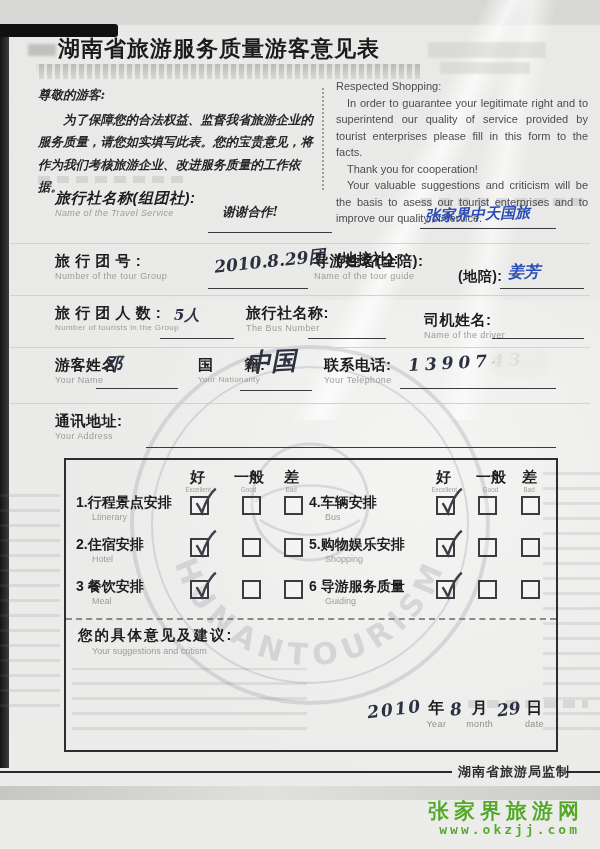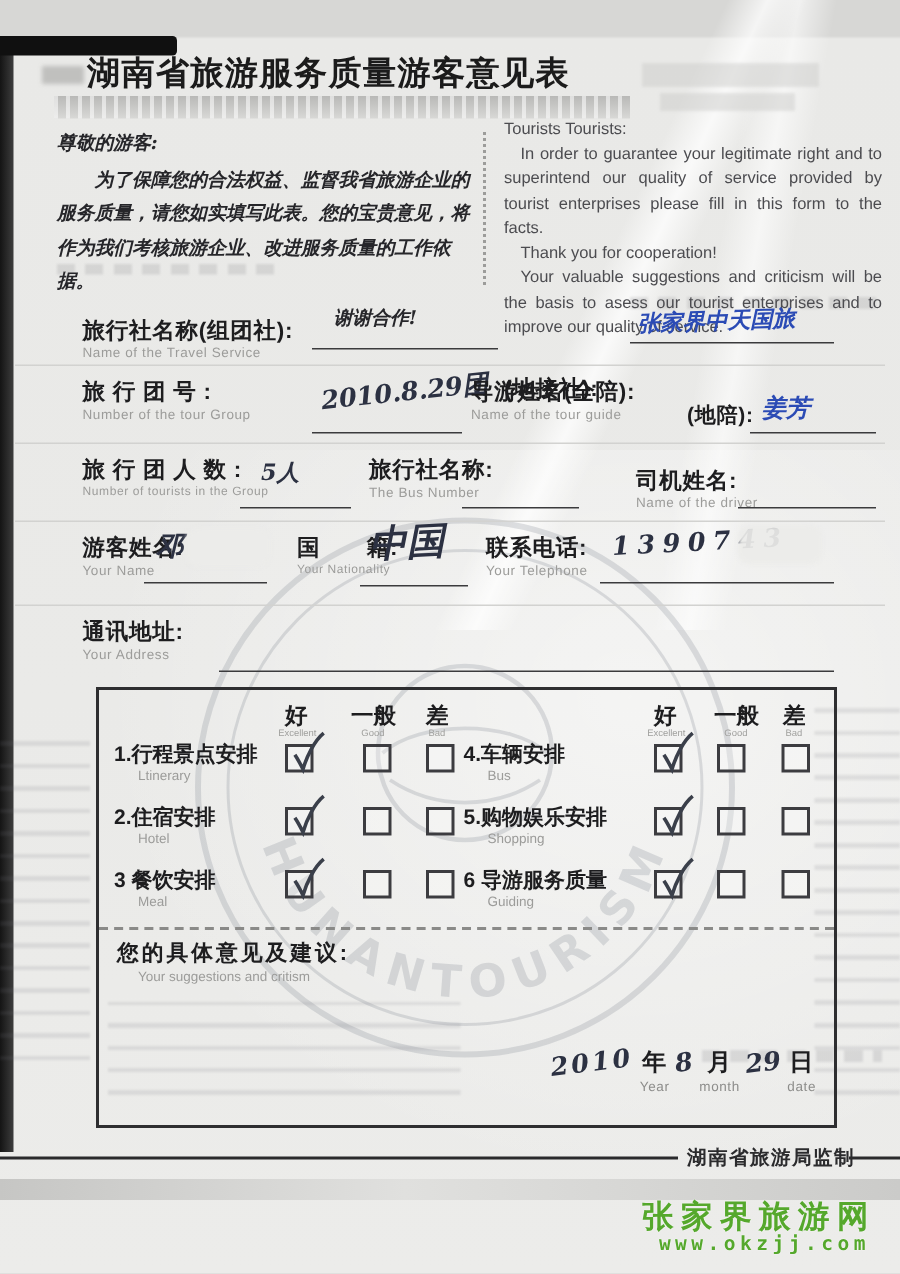--- a/index.html
+++ b/index.html
@@ -118,32 +118,32 @@
       <div class="tx"></div>
     </div>
 
   <div class="intro-zh">
     <div class="salute">尊敬的游客:</div>
     <div class="body">为了保障您的合法权益、监督我省旅游企业的服务质量，请您如实填写此表。您的宝贵意见，将作为我们考核旅游企业、改进服务质量的工作依据。</div>
     <div class="closing">谢谢合作!</div>
   </div>
   <div class="vdots"></div>
   <div class="intro-en">
-    <div>Tourists Tourists:</div>
+    <div>Respected Shopping:</div>
     <div class="p">In order to guarantee your legitimate right and to superintend our quality of service provided by tourist enterprises please fill in this form to the facts.</div>
     <div class="p">Thank you for cooperation!</div>
     <div class="p">Your valuable suggestions and criticism will be the basis to asess our tourist enterprises and to improve our quality of service.</div>
   </div>
 
   <div class="row-sep" style="top:243px"></div>
   <div class="row-sep" style="top:295px"></div>
   <div class="row-sep" style="top:347px"></div>
   <div class="row-sep" style="top:403px"></div>
 
-  <div class="abs" style="left:55px;top:211px;">
+  <div class="abs" style="left:55px;top:189px;font-style:italic;">
     <div class="zh">旅行社名称(组团社):</div>
     <div class="en">Name of the Travel Service</div>
   </div>
   <div class="uline" style="left:208px;top:231px;width:124px;"></div>
   <div class="abs zh" style="left:336px;top:210px;margin-top:40px;">(地接社):</div>
   <div class="abs hand blue" style="left:425px;top:205px;font-size:15px;transform:rotate(-2deg);">张家界中天国旅</div>
   <div class="uline" style="left:420px;top:227px;width:136px;"></div>
 
   <div class="abs" style="left:55px;top:252px;">
     <div class="zh">旅 行 团 号 :</div>

